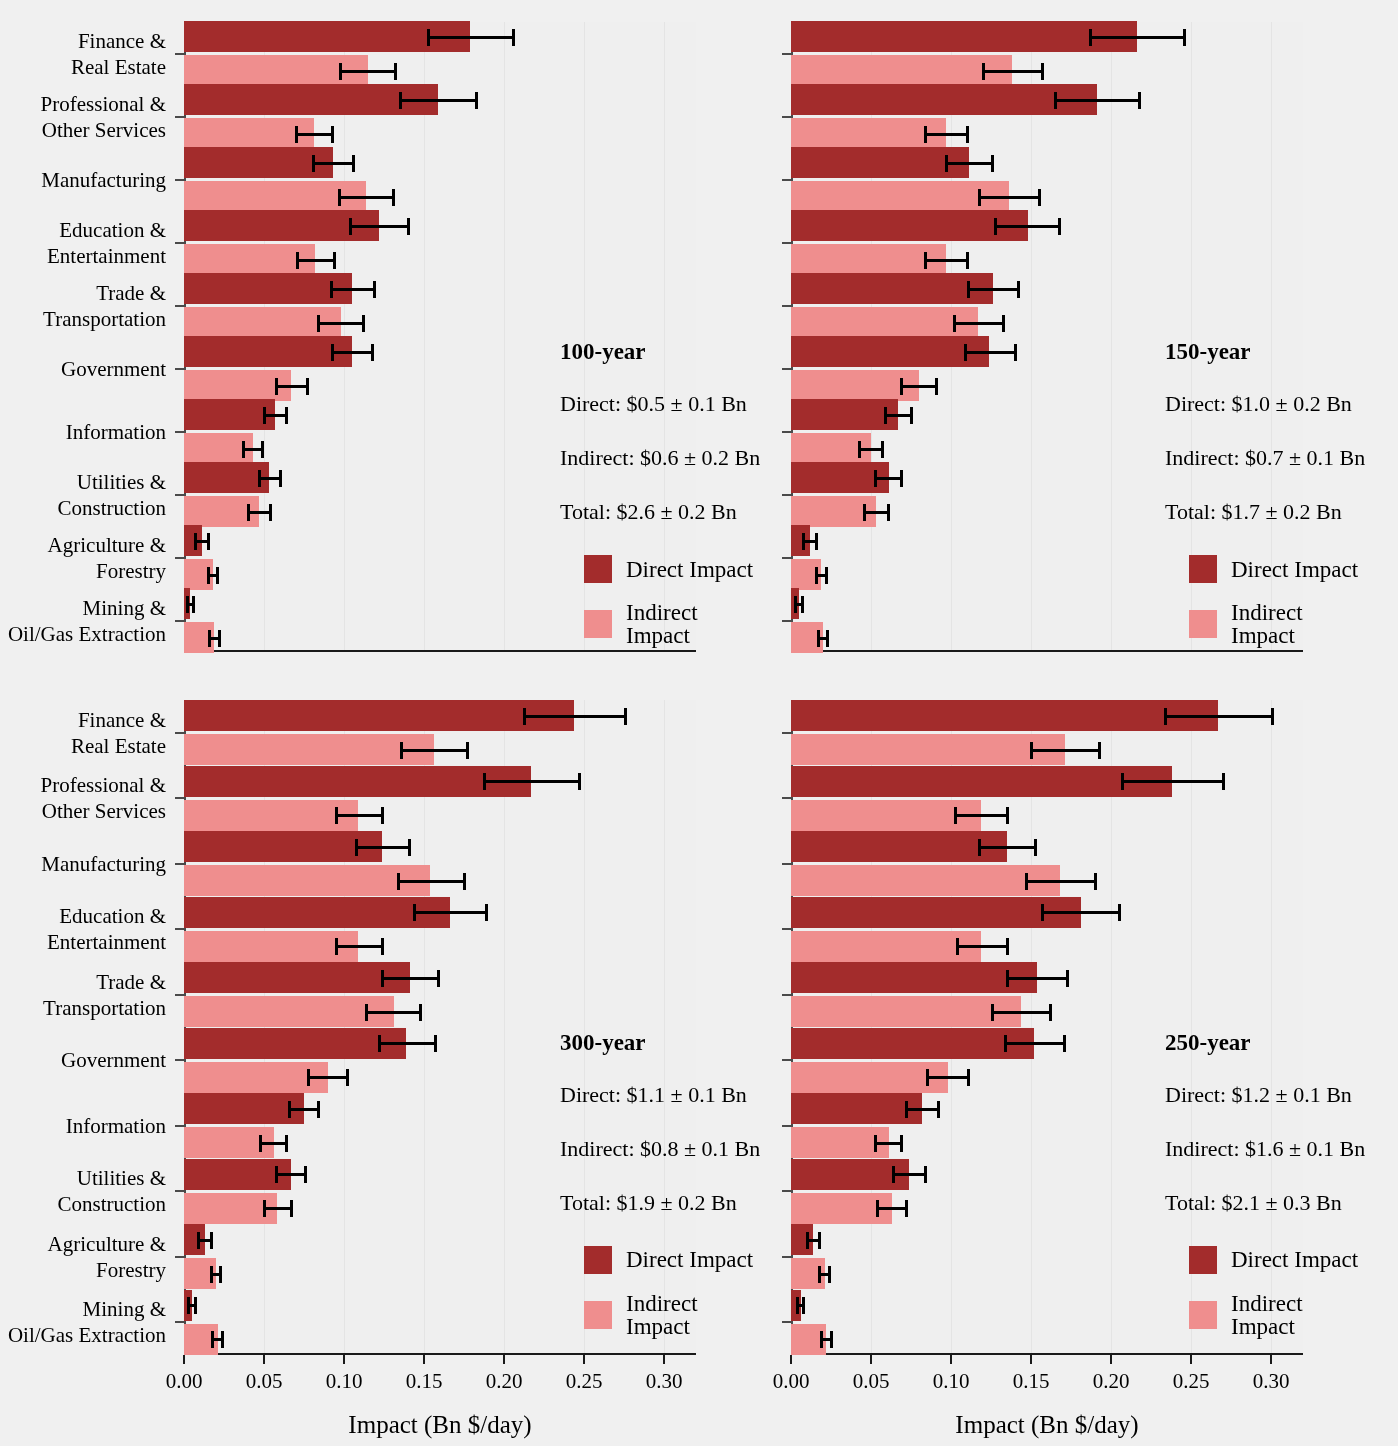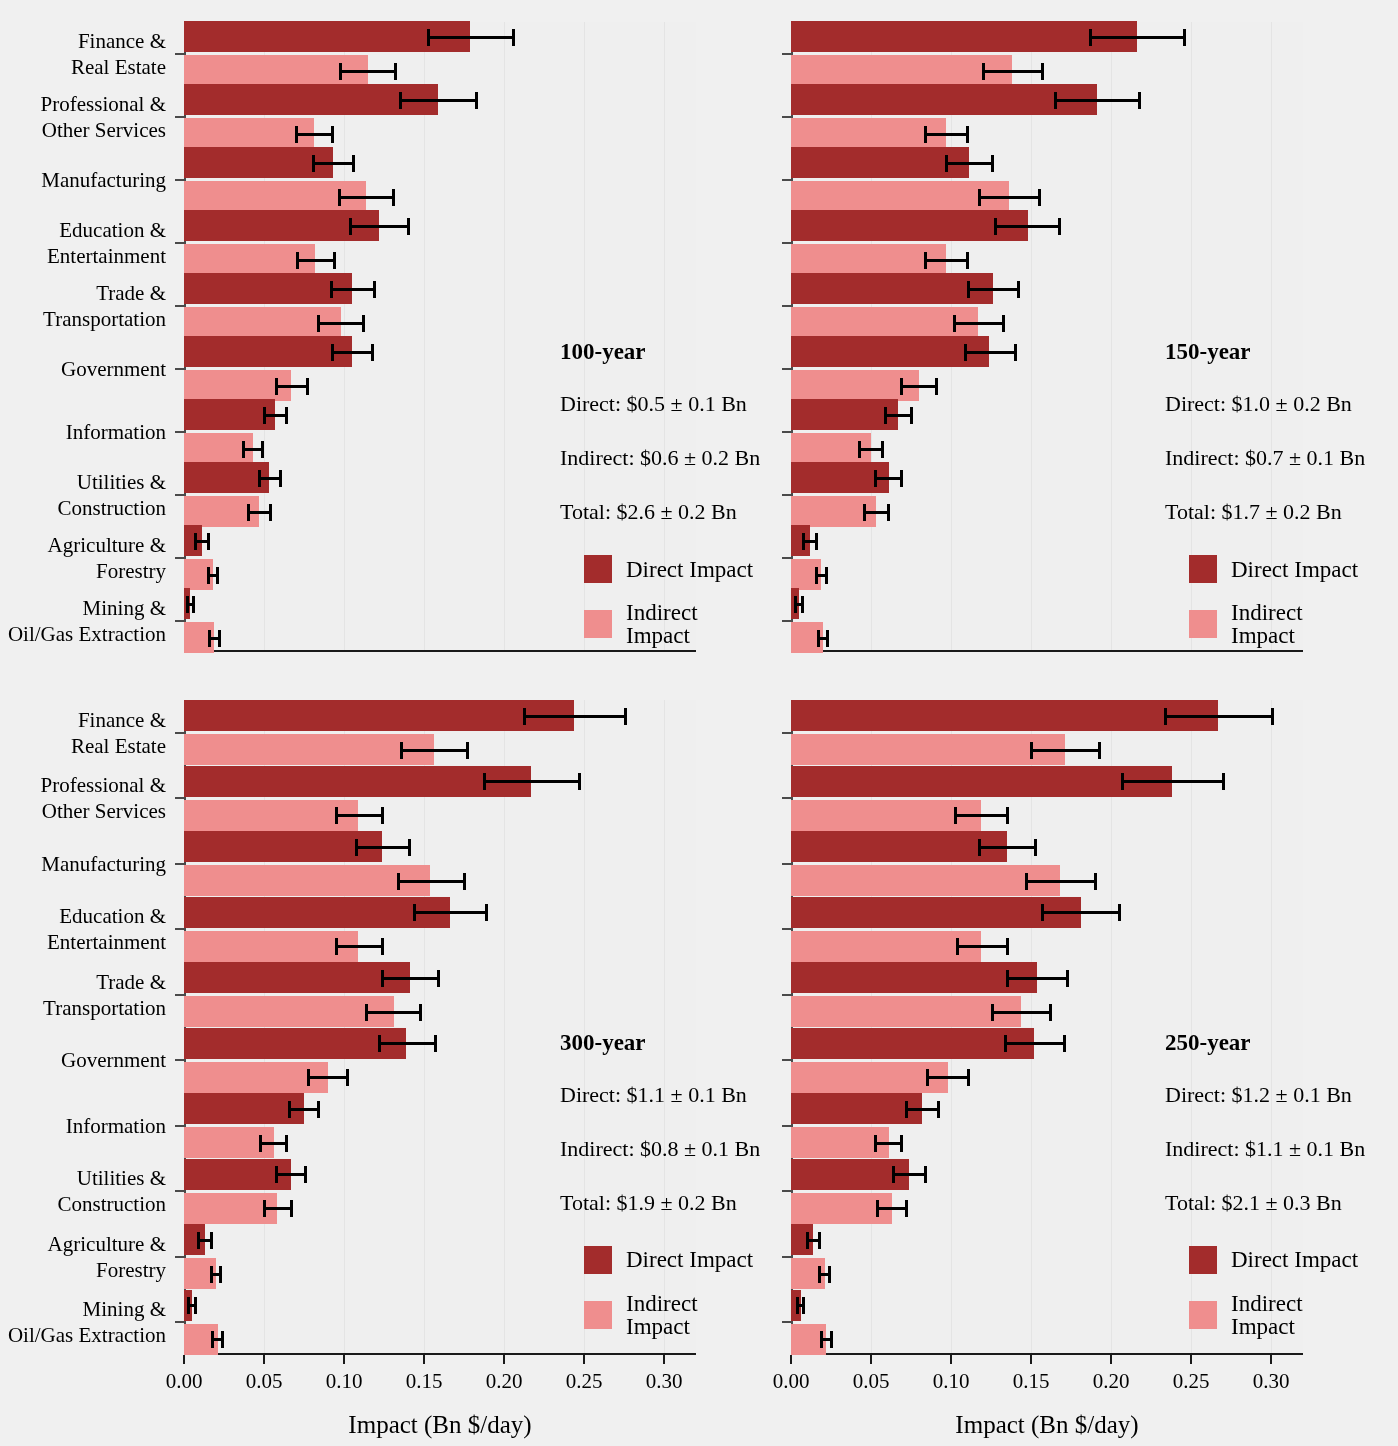--- a/index.html
+++ b/index.html
@@ -744,21 +744,21 @@
         <div class="xtick" style="left: 79px;"></div>
         <div class="xtick" style="left: 159px;"></div>
         <div class="xtick" style="left: 239px;"></div>
         <div class="xtick" style="left: 319px;"></div>
         <div class="xtick" style="left: 399px;"></div>
         <div class="xtick" style="left: 479px;"></div>
       </div>
       <div class="annot" style="position: absolute; left: 374px; top: 330.775px;">
         <span class="title">250-year</span>
         <span class="line">Direct: $1.2 ± 0.1 Bn</span>
-        <span class="line">Indirect: $1.1 ± 0.1 Bn</span>
+        <span class="line">Indirect: $1.6 ± 0.1 Bn</span>
         <span class="line">Total: $2.1 ± 0.3 Bn</span>
         <div style="margin-top: 10px; margin-left: 24px;">
           <div class="legend-row">
             <span class="legend-swatch direct"></span>
             <span class="legend-label">Direct Impact</span>
           </div>
           <div class="legend-row">
             <span class="legend-swatch indirect"></span>
             <span class="legend-label">Indirect Impact</span>
           </div>

